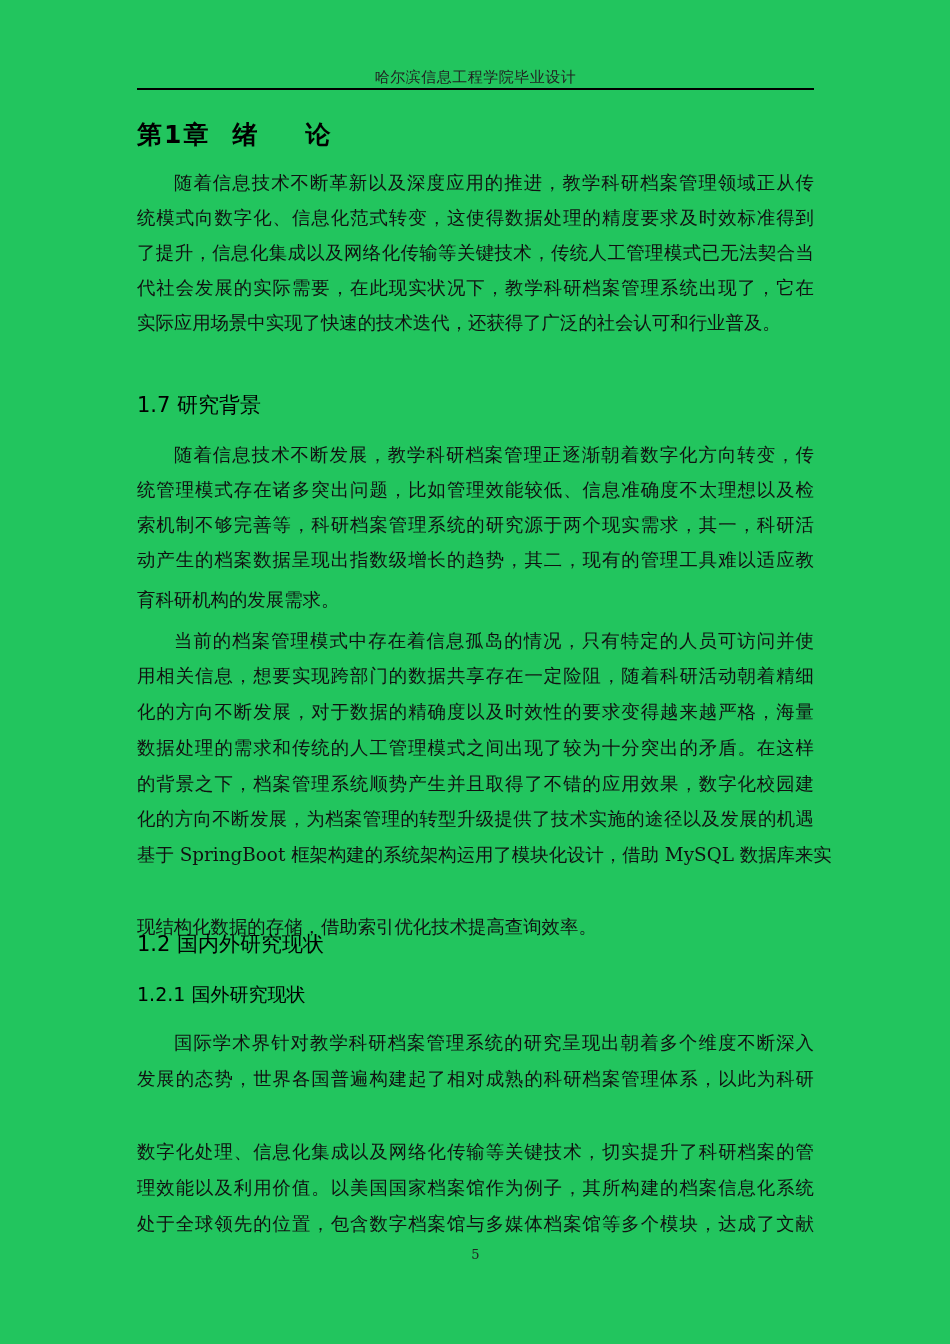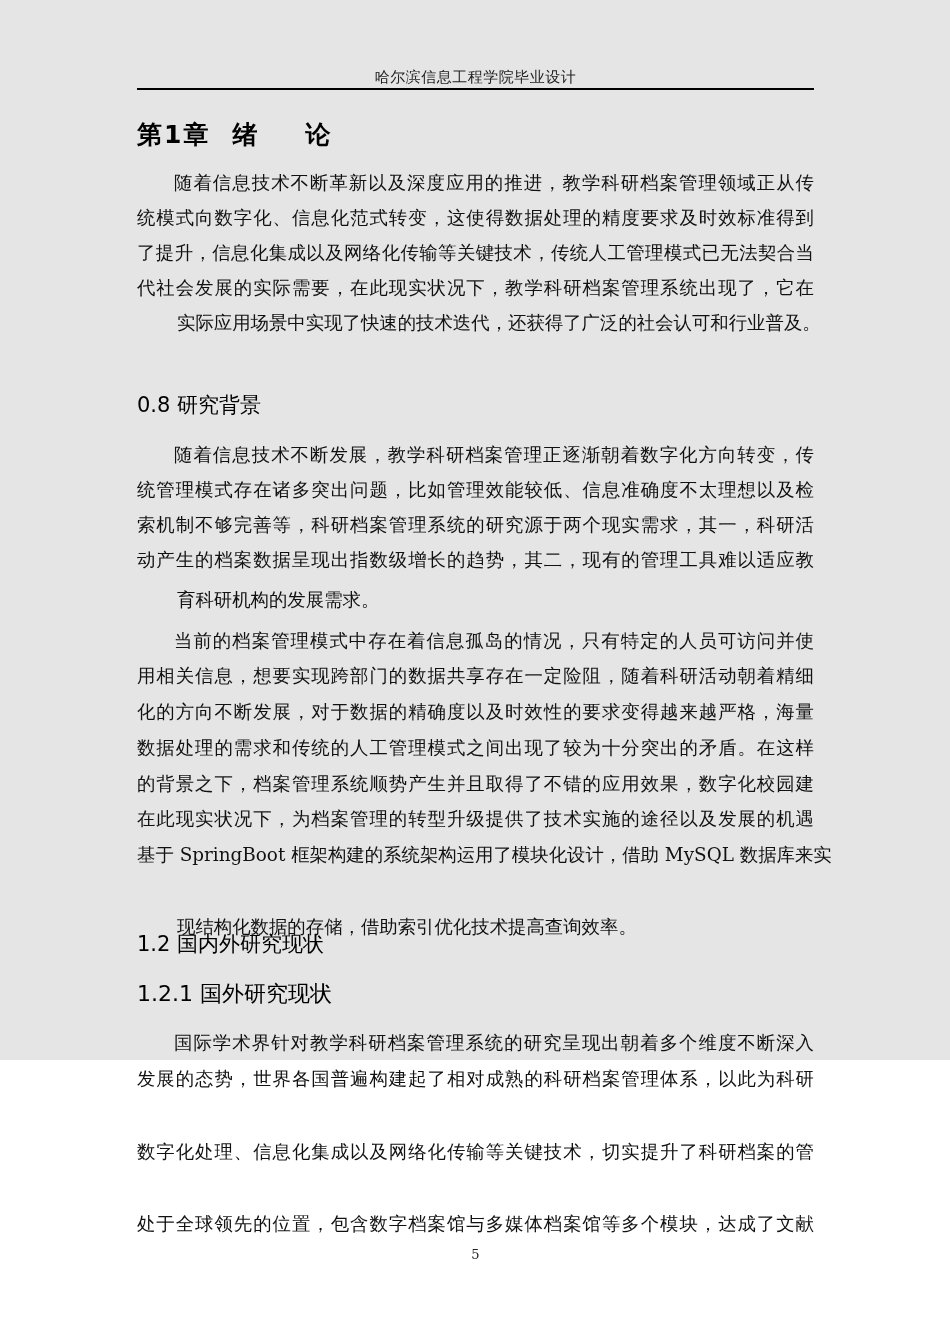--- a/index.html
+++ b/index.html
@@ -1,29 +1,29 @@
 <!DOCTYPE html>
 <html><head>
   <meta charset="utf-8">
   <style>
     html, body { margin:0; padding:0; background:#ffffff; }
     body { width:950px; height:1344px; position:relative; overflow:hidden; color:#000; }
-    .page { position:absolute; left:0; top:0; width:950px; height:1060px; background:#e5e5e5; }
+    .page { position:absolute; left:0; top:0; width:950px; height:1344px; background:#22c55e; }
     .header-text { position:absolute; left:137px; width:677px; top:68px; text-align:center;
       font-family:"DejaVu Serif", serif; font-size:15px; color:#222; letter-spacing:0.5px; }
     .header-rule { position:absolute; left:137px; width:677px; top:88px; height:0; border-top:2px solid #000; }
     .chapter-title { position:absolute; left:137px; width:677px; top:118px; text-align:left;
       font-family:"DejaVu Sans", sans-serif; font-size:25px; font-weight:bold; letter-spacing:2px; }
     .chapter-title .gap { display:inline-block; width:46px; }
     .line { position:absolute; left:137px; width:677px; font-family:"DejaVu Serif", serif; font-size:18.4px;
       white-space:nowrap; text-align:justify; text-align-last:justify; line-height:24px; color:#111; }
     .line.indent { left:174px; width:640px; }
-    .line.last { text-align-last:left;margin-left:40px; }
+    .line.last { text-align-last:left; }
     .h2 { position:absolute; left:137px; font-family:"DejaVu Sans", sans-serif; font-size:21px; line-height:26px; color:#000; }
-    .h3 { position:absolute; left:137px; font-family:"DejaVu Sans", sans-serif; font-size:22px; line-height:24px; color:#000; }
+    .h3 { position:absolute; left:137px; font-family:"DejaVu Sans", sans-serif; font-size:19px; line-height:24px; color:#000; }
     .page-number { position:absolute; left:137px; width:677px; top:1247px; text-align:center;
       font-family:"DejaVu Serif", serif; font-size:13px; color:#222; }
   </style>
 </head>
 <body>
 
 <div class="page">
 
   <div class="header-text">哈尔滨信息工程学院毕业设计</div>
   <div class="header-rule"></div>
@@ -31,39 +31,40 @@
   <div class="chapter-title">
     <span>第1章</span><span class="gap" style="width:22px"></span><span>绪</span><span class="gap"></span><span>论</span>
   </div>
 
   <div class="line" style="top:206px">统模式向数字化、信息化范式转变，这使得数据处理的精度要求及时效标准得到</div>
   <div class="line indent" style="top:171px">随着信息技术不断革新以及深度应用的推进，教学科研档案管理领域正从传</div>
   <div class="line" style="top:241px">了提升，信息化集成以及网络化传输等关键技术，传统人工管理模式已无法契合当</div>
   <div class="line" style="top:276px">代社会发展的实际需要，在此现实状况下，教学科研档案管理系统出现了，它在</div>
   <div class="line last" style="top:311px">实际应用场景中实现了快速的技术迭代，还获得了广泛的社会认可和行业普及。</div>
 
-  <div class="h2" style="top:392px">0.8 研究背景</div>
+  <div class="h2" style="top:392px">1.7 研究背景</div>
 
   <div class="line indent" style="top:443px">随着信息技术不断发展，教学科研档案管理正逐渐朝着数字化方向转变，传</div>
   <div class="line" style="top:478px">统管理模式存在诸多突出问题，比如管理效能较低、信息准确度不太理想以及检</div>
   <div class="line" style="top:513px">索机制不够完善等，科研档案管理系统的研究源于两个现实需求，其一，科研活</div>
   <div class="line" style="top:548px">动产生的档案数据呈现出指数级增长的趋势，其二，现有的管理工具难以适应教</div>
   <div class="line last" style="top:588px">育科研机构的发展需求。</div>
 
   <div class="line indent" style="top:629px">当前的档案管理模式中存在着信息孤岛的情况，只有特定的人员可访问并使</div>
   <div class="line" style="top:664px">用相关信息，想要实现跨部门的数据共享存在一定险阻，随着科研活动朝着精细</div>
   <div class="line" style="top:700px">化的方向不断发展，对于数据的精确度以及时效性的要求变得越来越严格，海量</div>
   <div class="line" style="top:736px">数据处理的需求和传统的人工管理模式之间出现了较为十分突出的矛盾。在这样</div>
   <div class="line" style="top:772px">的背景之下，档案管理系统顺势产生并且取得了不错的应用效果，数字化校园建</div>
-  <div class="line" style="top:807px">在此现实状况下，为档案管理的转型升级提供了技术实施的途径以及发展的机遇</div>
+  <div class="line" style="top:807px">化的方向不断发展，为档案管理的转型升级提供了技术实施的途径以及发展的机遇</div>
   <div class="line" style="top:843px">基于 SpringBoot 框架构建的系统架构运用了模块化设计，借助 MySQL 数据库来实</div>
   <div class="line last" style="top:915px">现结构化数据的存储，借助索引优化技术提高查询效率。</div>
 
   <div class="h2" style="top:931px">1.2 国内外研究现状</div>
   <div class="h3" style="top:982px">1.2.1 国外研究现状</div>
 
   <div class="line indent" style="top:1031px">国际学术界针对教学科研档案管理系统的研究呈现出朝着多个维度不断深入</div>
   <div class="line" style="top:1067px">发展的态势，世界各国普遍构建起了相对成熟的科研档案管理体系，以此为科研</div>
   <div class="line" style="top:1140px">数字化处理、信息化集成以及网络化传输等关键技术，切实提升了科研档案的管</div>
+  <div class="line" style="top:1176px">理效能以及利用价值。以美国国家档案馆作为例子，其所构建的档案信息化系统</div>
   <div class="line" style="top:1212px">处于全球领先的位置，包含数字档案馆与多媒体档案馆等多个模块，达成了文献</div>
 
   <div class="page-number">5</div>
 </div>
 
 </body></html>

